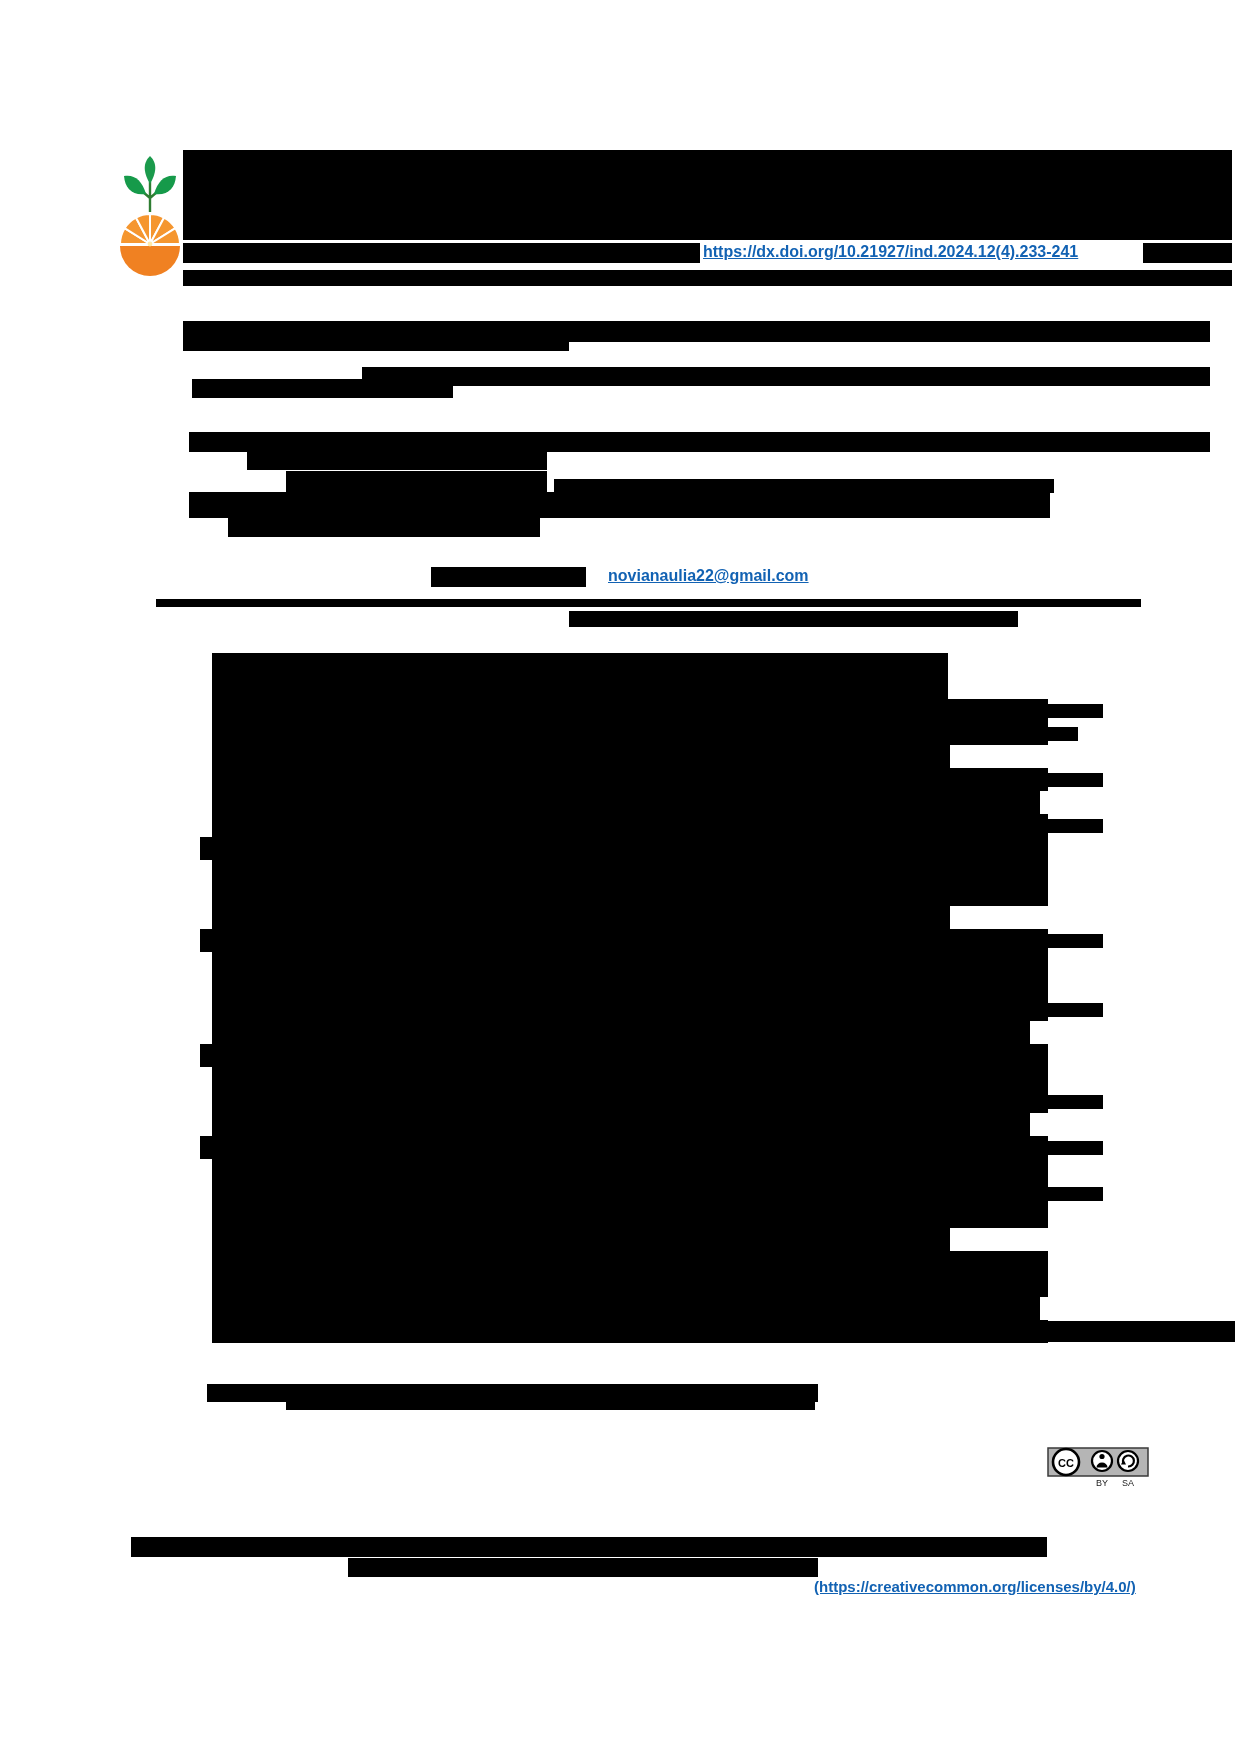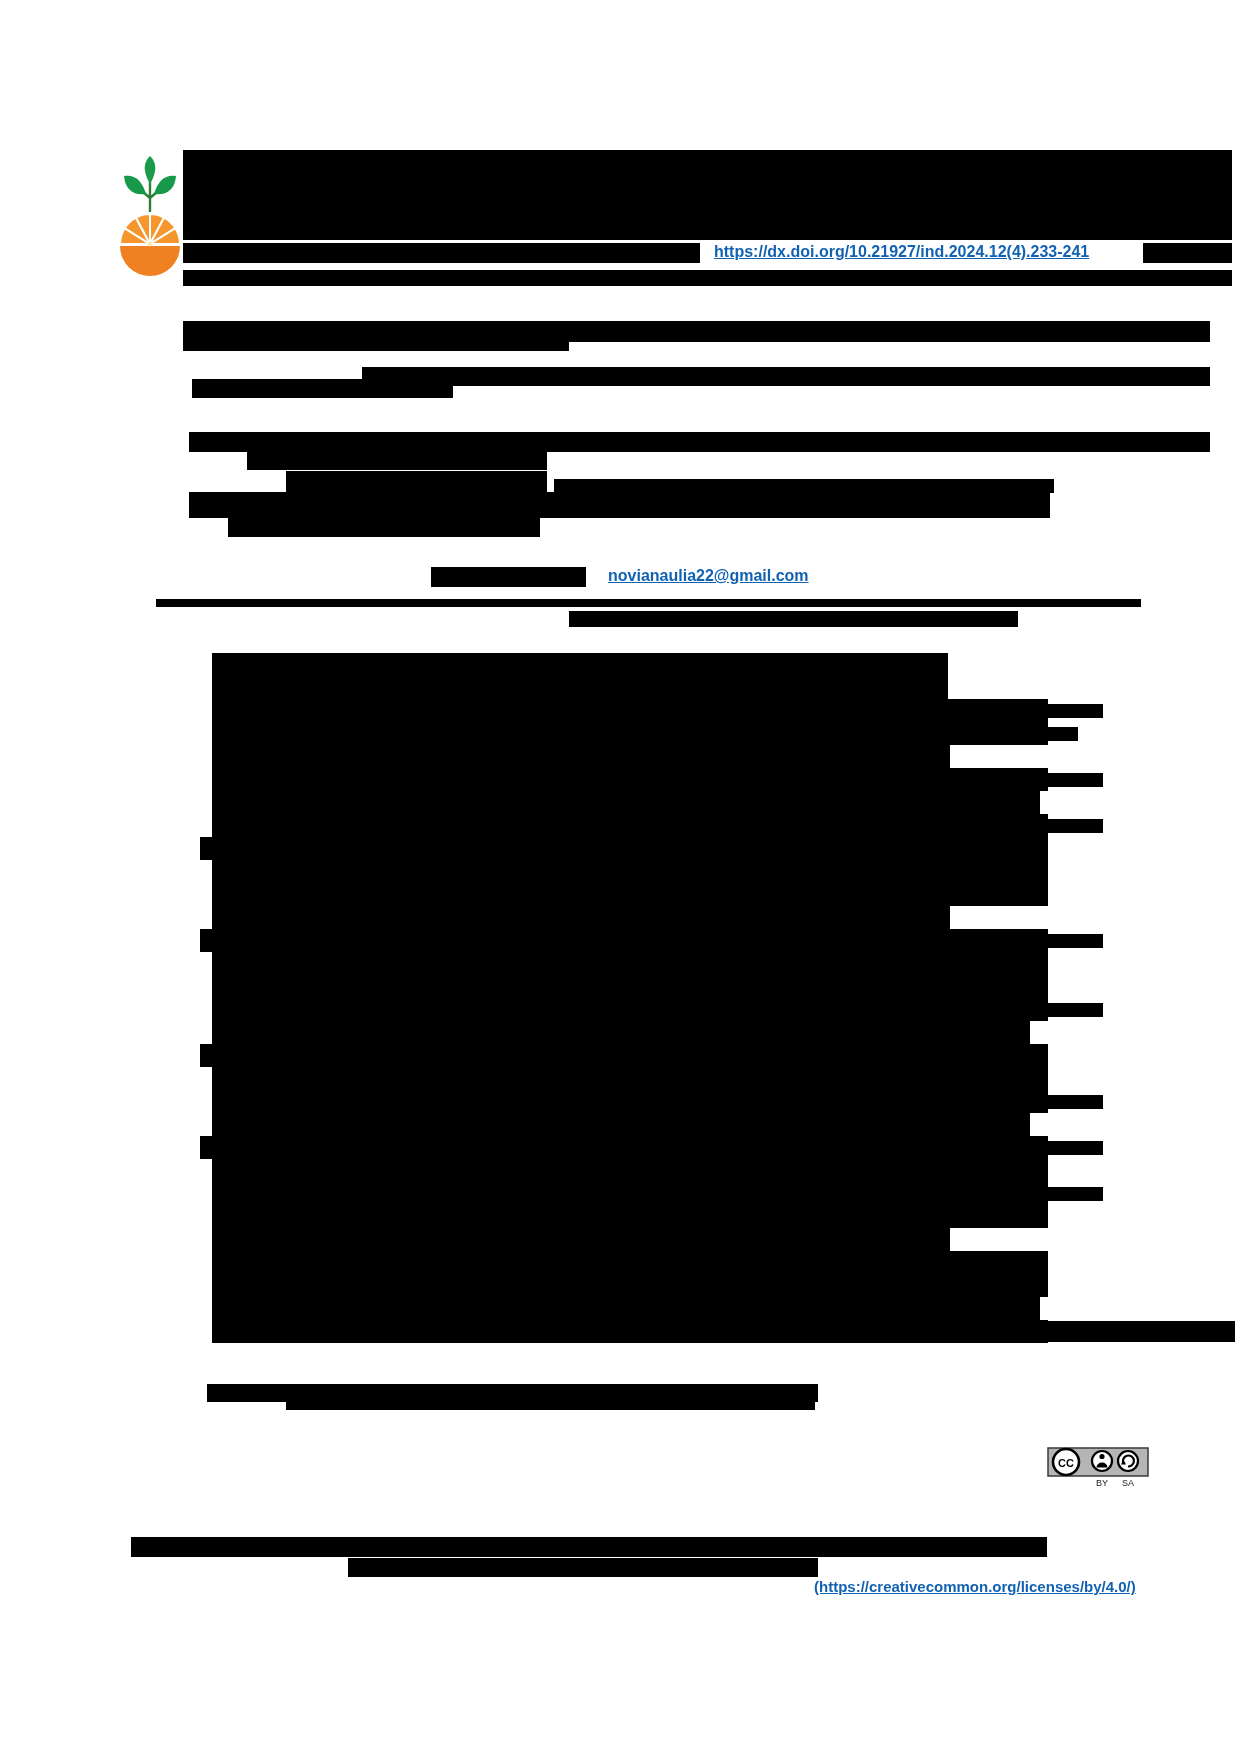--- a/index.html
+++ b/index.html
@@ -15,21 +15,21 @@
     background:#000000;
   }
   a.doc-link{
     position:absolute;
     color:#1262b3;
     text-decoration:underline;
     font-weight:bold;
     white-space:nowrap;
     font-family:"Liberation Sans", sans-serif;
   }
-  #doi-link{left:703px;top:241px;font-size:16px;line-height:21px;margin-left:11px;}
+  #doi-link{left:703px;top:241px;font-size:16px;line-height:21px;}
   #email-link{left:586px;top:565px;font-size:16px;line-height:21px;margin-left:22px;}
   #license-link{left:814px;top:1577px;font-size:15px;line-height:20px;}
   .logo-wrap{position:absolute;left:112px;top:154px;width:76px;height:132px;}
   .cc-wrap{position:absolute;left:1040px;top:1445px;width:112px;height:44px;text-align:right;}
 </style>
 </head>
 <body>
 
 <div class="page">
 

